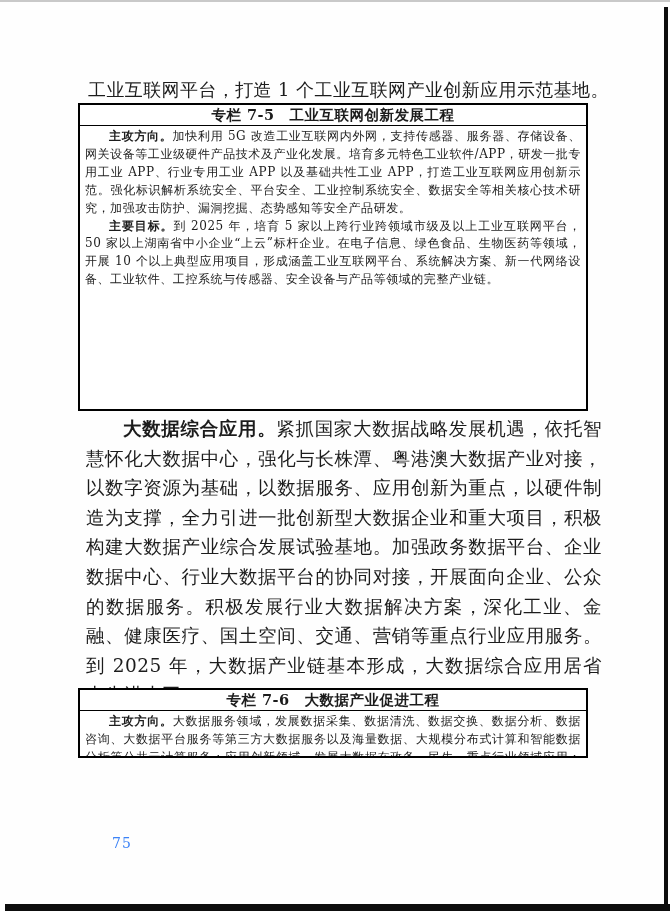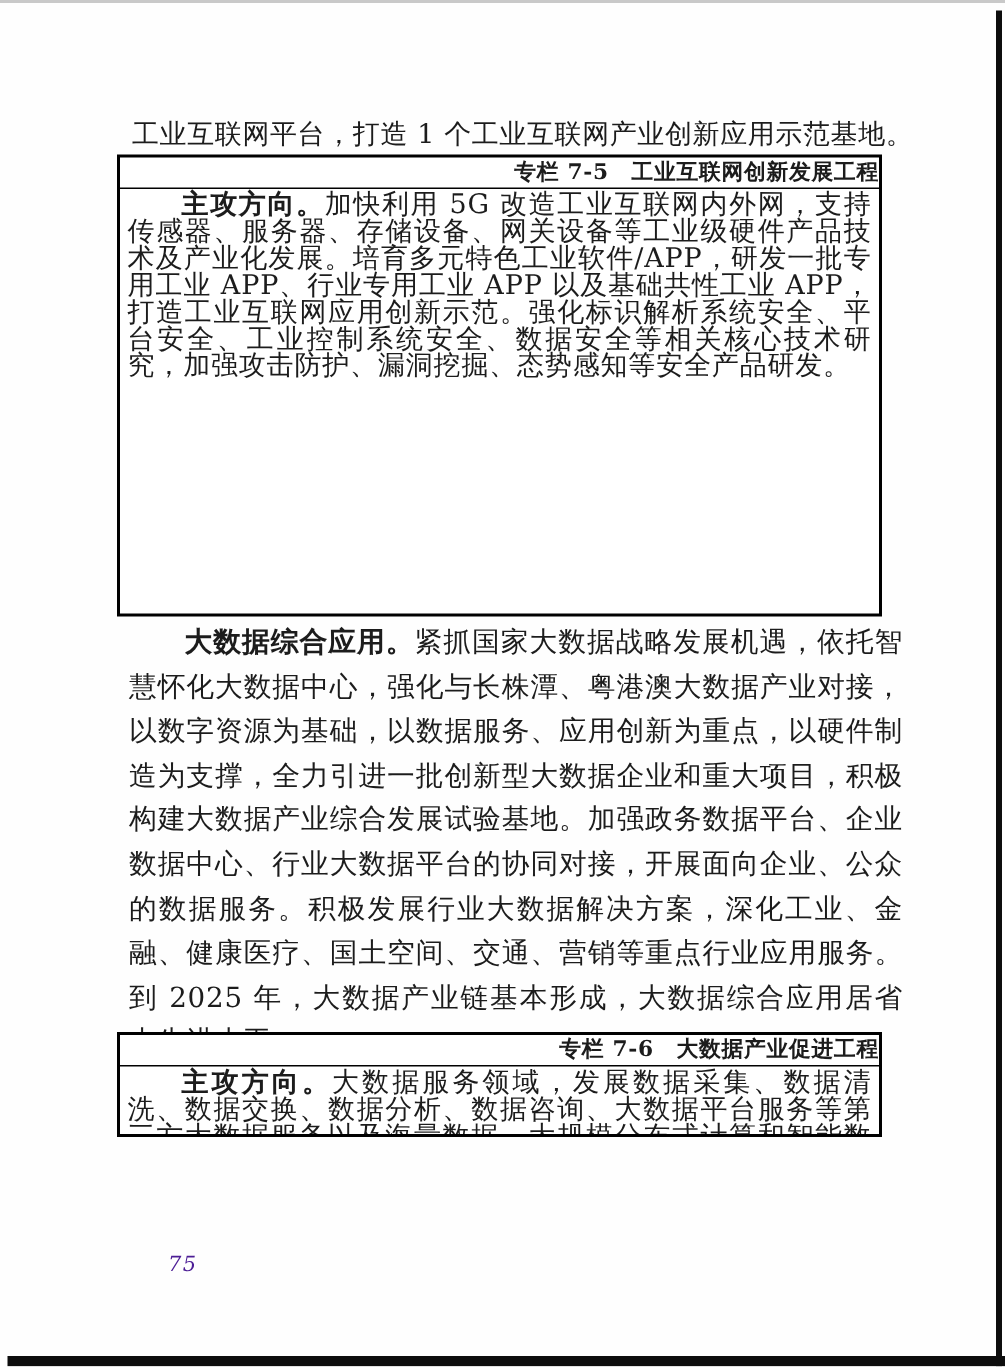--- a/index.html
+++ b/index.html
@@ -52,34 +52,34 @@
     width: 510px;
     border: 2px solid #000000;
     background: #ffffff;
     box-sizing: border-box;
   }
   .panel-75 { top: 103px; height: 308px; }
   .panel-76 { top: 688px; height: 70px; overflow: hidden; }
   .panel-title {
     height: 20px;
     line-height: 20px;
-    text-align: right;
+    text-align: center;
     font-weight: bold;
     font-size: 14.5px;
     border-bottom: 1.5px solid #000000;
     letter-spacing: 0.5px;
     white-space: nowrap;
     overflow: hidden;
   }
   .panel-body {
     padding: 2px 5px 0 5px;
   }
   .panel-body p {
     margin: 0;
-    font-size: 18px;
+    font-size: 12px;
     line-height: 17.9px;
     text-align: justify;
     text-indent: 2em;
     letter-spacing: 0.55px;
   }
   .panel-body p b {
     font-weight: bold;
     letter-spacing: 0.55px;
   }
   .body-para {
@@ -94,39 +94,39 @@
     text-indent: 2em;
     letter-spacing: 0.5px;
   }
   .body-para b { font-weight: bold; }
   .page-number {
     position: absolute;
     left: 112px;
     top: 835px;
     font-size: 14px;
     letter-spacing: 1px;
-    color: #4c1d95;
-    font-style: italic;
+    color: #3b82f6;
   }
 </style>
 </head>
 <body>
 
 <div class="page">
 
   <div class="edge-top"></div>
   <div class="edge-right"></div>
   <div class="edge-bottom"></div>
 
   <p class="top-line">工业互联网平台，打造 1 个工业互联网产业创新应用示范基地。</p>
 
   <div class="panel panel-75">
     <div class="panel-title">专栏 7-5　工业互联网创新发展工程</div>
     <div class="panel-body">
       <p><b>主攻方向。</b><span>加快利用 5G 改造工业互联网内外网，支持传感器、服务器、存储设备、网关设备等工业级硬件产品技术及产业化发展。培育多元特色工业软件/APP，研发一批专用工业 APP、行业专用工业 APP 以及基础共性工业 APP，打造工业互联网应用创新示范。强化标识解析系统安全、平台安全、工业控制系统安全、数据安全等相关核心技术研究，加强攻击防护、漏洞挖掘、态势感知等安全产品研发。</span></p>
+      <p><b>主要目标。</b><span>到 2025 年，培育 5 家以上跨行业跨领域市级及以上工业互联网平台，50 家以上湖南省中小企业“上云”标杆企业。在电子信息、绿色食品、生物医药等领域，开展 10 个以上典型应用项目，形成涵盖工业互联网平台、系统解决方案、新一代网络设备、工业软件、工控系统与传感器、安全设备与产品等领域的完整产业链。</span></p>
     </div>
   </div>
 
   <p class="body-para"><b>大数据综合应用。</b><span>紧抓国家大数据战略发展机遇，依托智慧怀化大数据中心，强化与长株潭、粤港澳大数据产业对接，以数字资源为基础，以数据服务、应用创新为重点，以硬件制造为支撑，全力引进一批创新型大数据企业和重大项目，积极构建大数据产业综合发展试验基地。加强政务数据平台、企业数据中心、行业大数据平台的协同对接，开展面向企业、公众的数据服务。积极发展行业大数据解决方案，深化工业、金融、健康医疗、国土空间、交通、营销等重点行业应用服务。到 2025 年，大数据产业链基本形成，大数据综合应用居省内先进水平。</span></p>
 
   <div class="panel panel-76">
     <div class="panel-title">专栏 7-6　大数据产业促进工程</div>
     <div class="panel-body">
       <p><b>主攻方向。</b><span>大数据服务领域，发展数据采集、数据清洗、数据交换、数据分析、数据咨询、大数据平台服务等第三方大数据服务以及海量数据、大规模分布式计算和智能数据分析等公共云计算服务；应用创新领域，发展大数据在政务、民生、重点行业领域应用；大数据硬件设备制造领域，发展面向数据中心的定制化服务器、高密度</span></p>
     </div>

